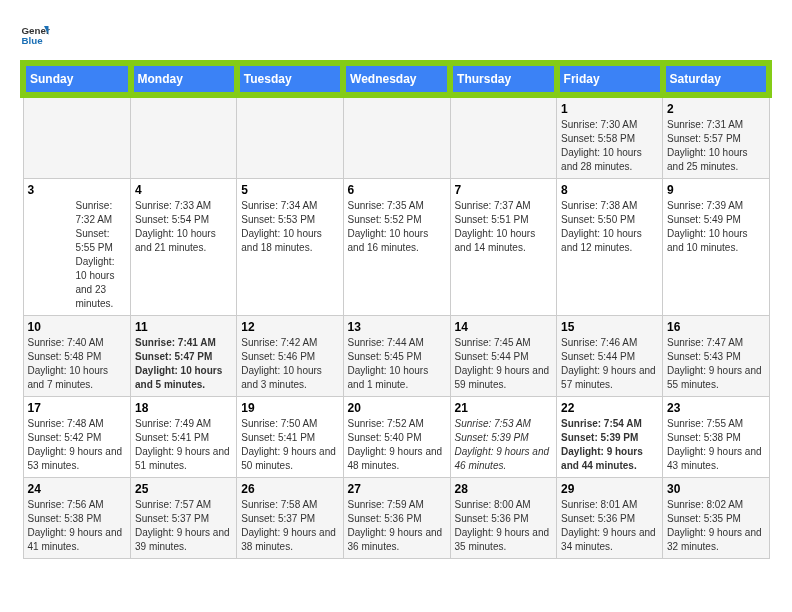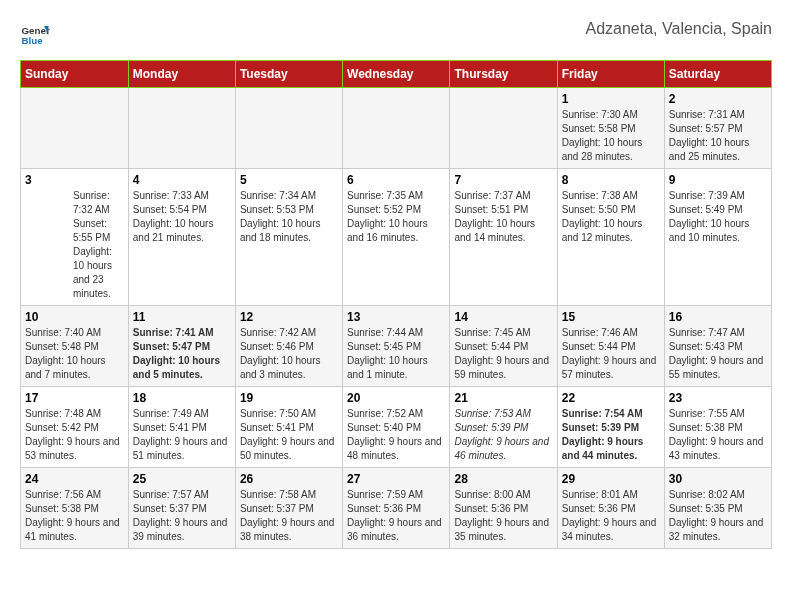--- a/index.html
+++ b/index.html
@@ -36,27 +36,27 @@
     .location {
       font-size: 16px;
       color: #555;
     }
     table {
       width: 100%;
       border-collapse: collapse;
       font-size: 11px;
     }
     thead tr th {
-      background-color: #b91c1c;
+      background-color: #3b82f6;
       color: white;
       padding: 6px 4px;
       text-align: left;
       font-size: 12px;
       font-weight: bold;
-      border: 1px solid #84cc16;
+      border: 6px solid #84cc16;
     }
     tbody tr td {
       border: 1px solid #ccc;
       vertical-align: top;
       padding: 4px;
       min-height: 70px;
       width: 108px;
     }
     tbody tr:nth-child(odd) td {
       background-color: #f5f5f5;
@@ -84,21 +84,20 @@
 
 <div class="header">
   <div class="logo">
     <svg class="logo-icon" viewBox="0 0 40 40">
       <text x="2" y="18" font-size="13" font-weight="bold" fill="#333">General</text>
       <text x="2" y="32" font-size="13" font-weight="bold" fill="#1a6fb5">Blue</text>
       <polygon points="32,8 38,8 38,20" fill="#1a6fb5"></polygon>
     </svg>
   </div>
   <div class="title-block">
-    <div class="location">Adzaneta, Valencia, Spain</div>
   </div>
 </div>
 
 <table>
   <thead>
     <tr>
     <th>Sunday</th>
         <th>Monday</th>
         <th>Tuesday</th>
         <th>Wednesday</th>

